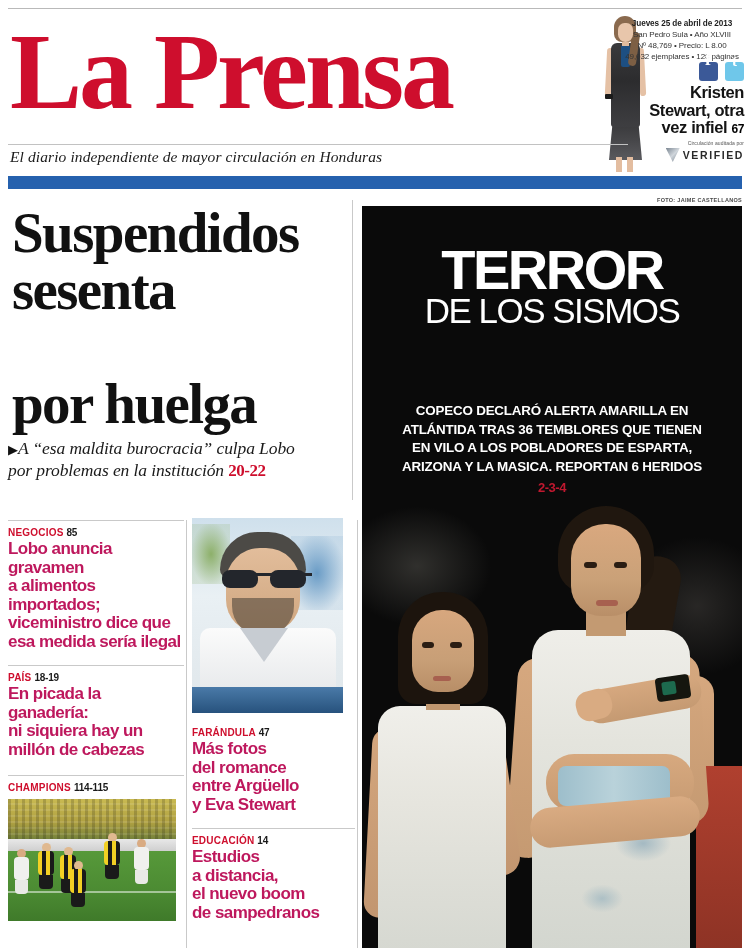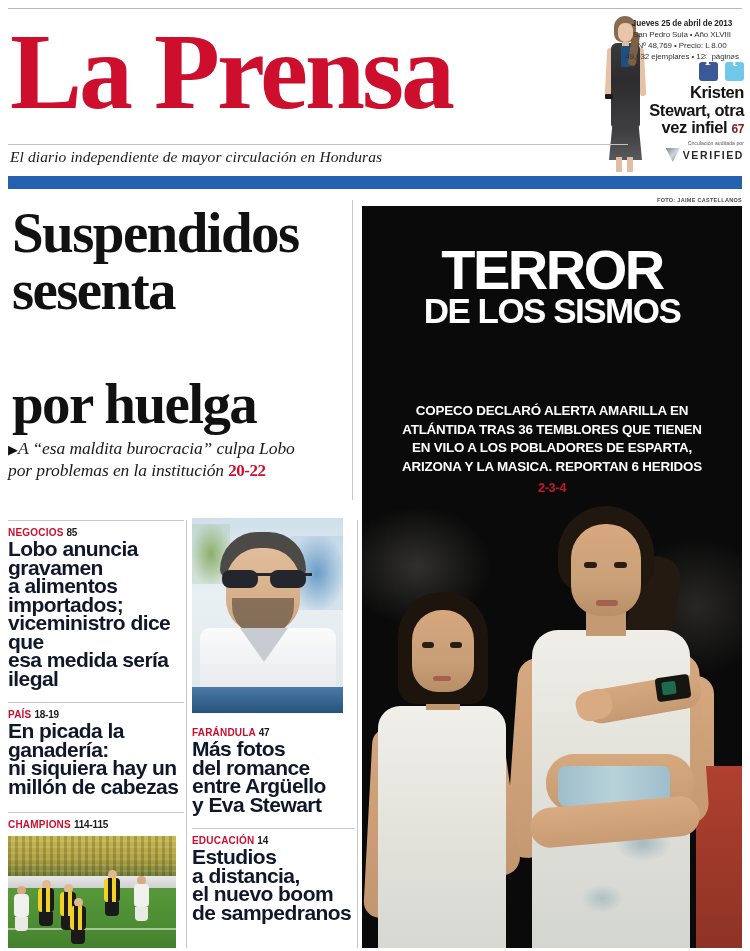--- a/index.html
+++ b/index.html
@@ -129,21 +129,21 @@
     right: 6px; top: 84px;
     width: 124px;
     text-align: right;
     font-weight: bold;
     font-size: 16.5px;
     line-height: 17.5px;
     color: #141414;
     letter-spacing: -0.4px;
   }
   .promo .pg {
-    color: #7f1d1d;
+    color: #000000;
     font-size: 12px;
   }
   .verified {
     position: absolute;
     right: 6px; top: 140px;
     width: 124px;
     text-align: right;
   }
   .verified .vlabel {
     font-size: 5px;
@@ -357,21 +357,21 @@
     color: #ffffff;
   }
   .terror-text .t2 {
     font-weight: bold;
     font-size: 35px;
     line-height: 33px;
     letter-spacing: -1.5px;
     color: #ffffff;
   }
   .terror-text .t3 {
-    font-weight: bold;
+    font-weight: normal;
     font-size: 35px;
     line-height: 34px;
     letter-spacing: -1.5px;
     color: #ffffff;
   }
   .terror-deck {
     position: absolute;
     left: 22px; top: 196px;
     width: 336px;
     text-align: center;
@@ -532,24 +532,24 @@
     color: #ce0e2d;
     margin-bottom: 2px;
   }
   .kicker .pg {
     color: #1a1a1a;
     letter-spacing: -0.2px;
   }
   .brief h2 {
     margin: 0;
     font-weight: bold;
-    font-size: 21px;
+    font-size: 17px;
     line-height: 18.5px;
     letter-spacing: -0.55px;
-    color: #0f172a;
+    color: #be185d;
   }
 
   
   .ph {
     position: relative;
     overflow: hidden;
   }
   
   .ph-man { width: 151px; height: 195px; background: #dfe7ee; }
   .pm-sky { position: absolute; inset: 0;

